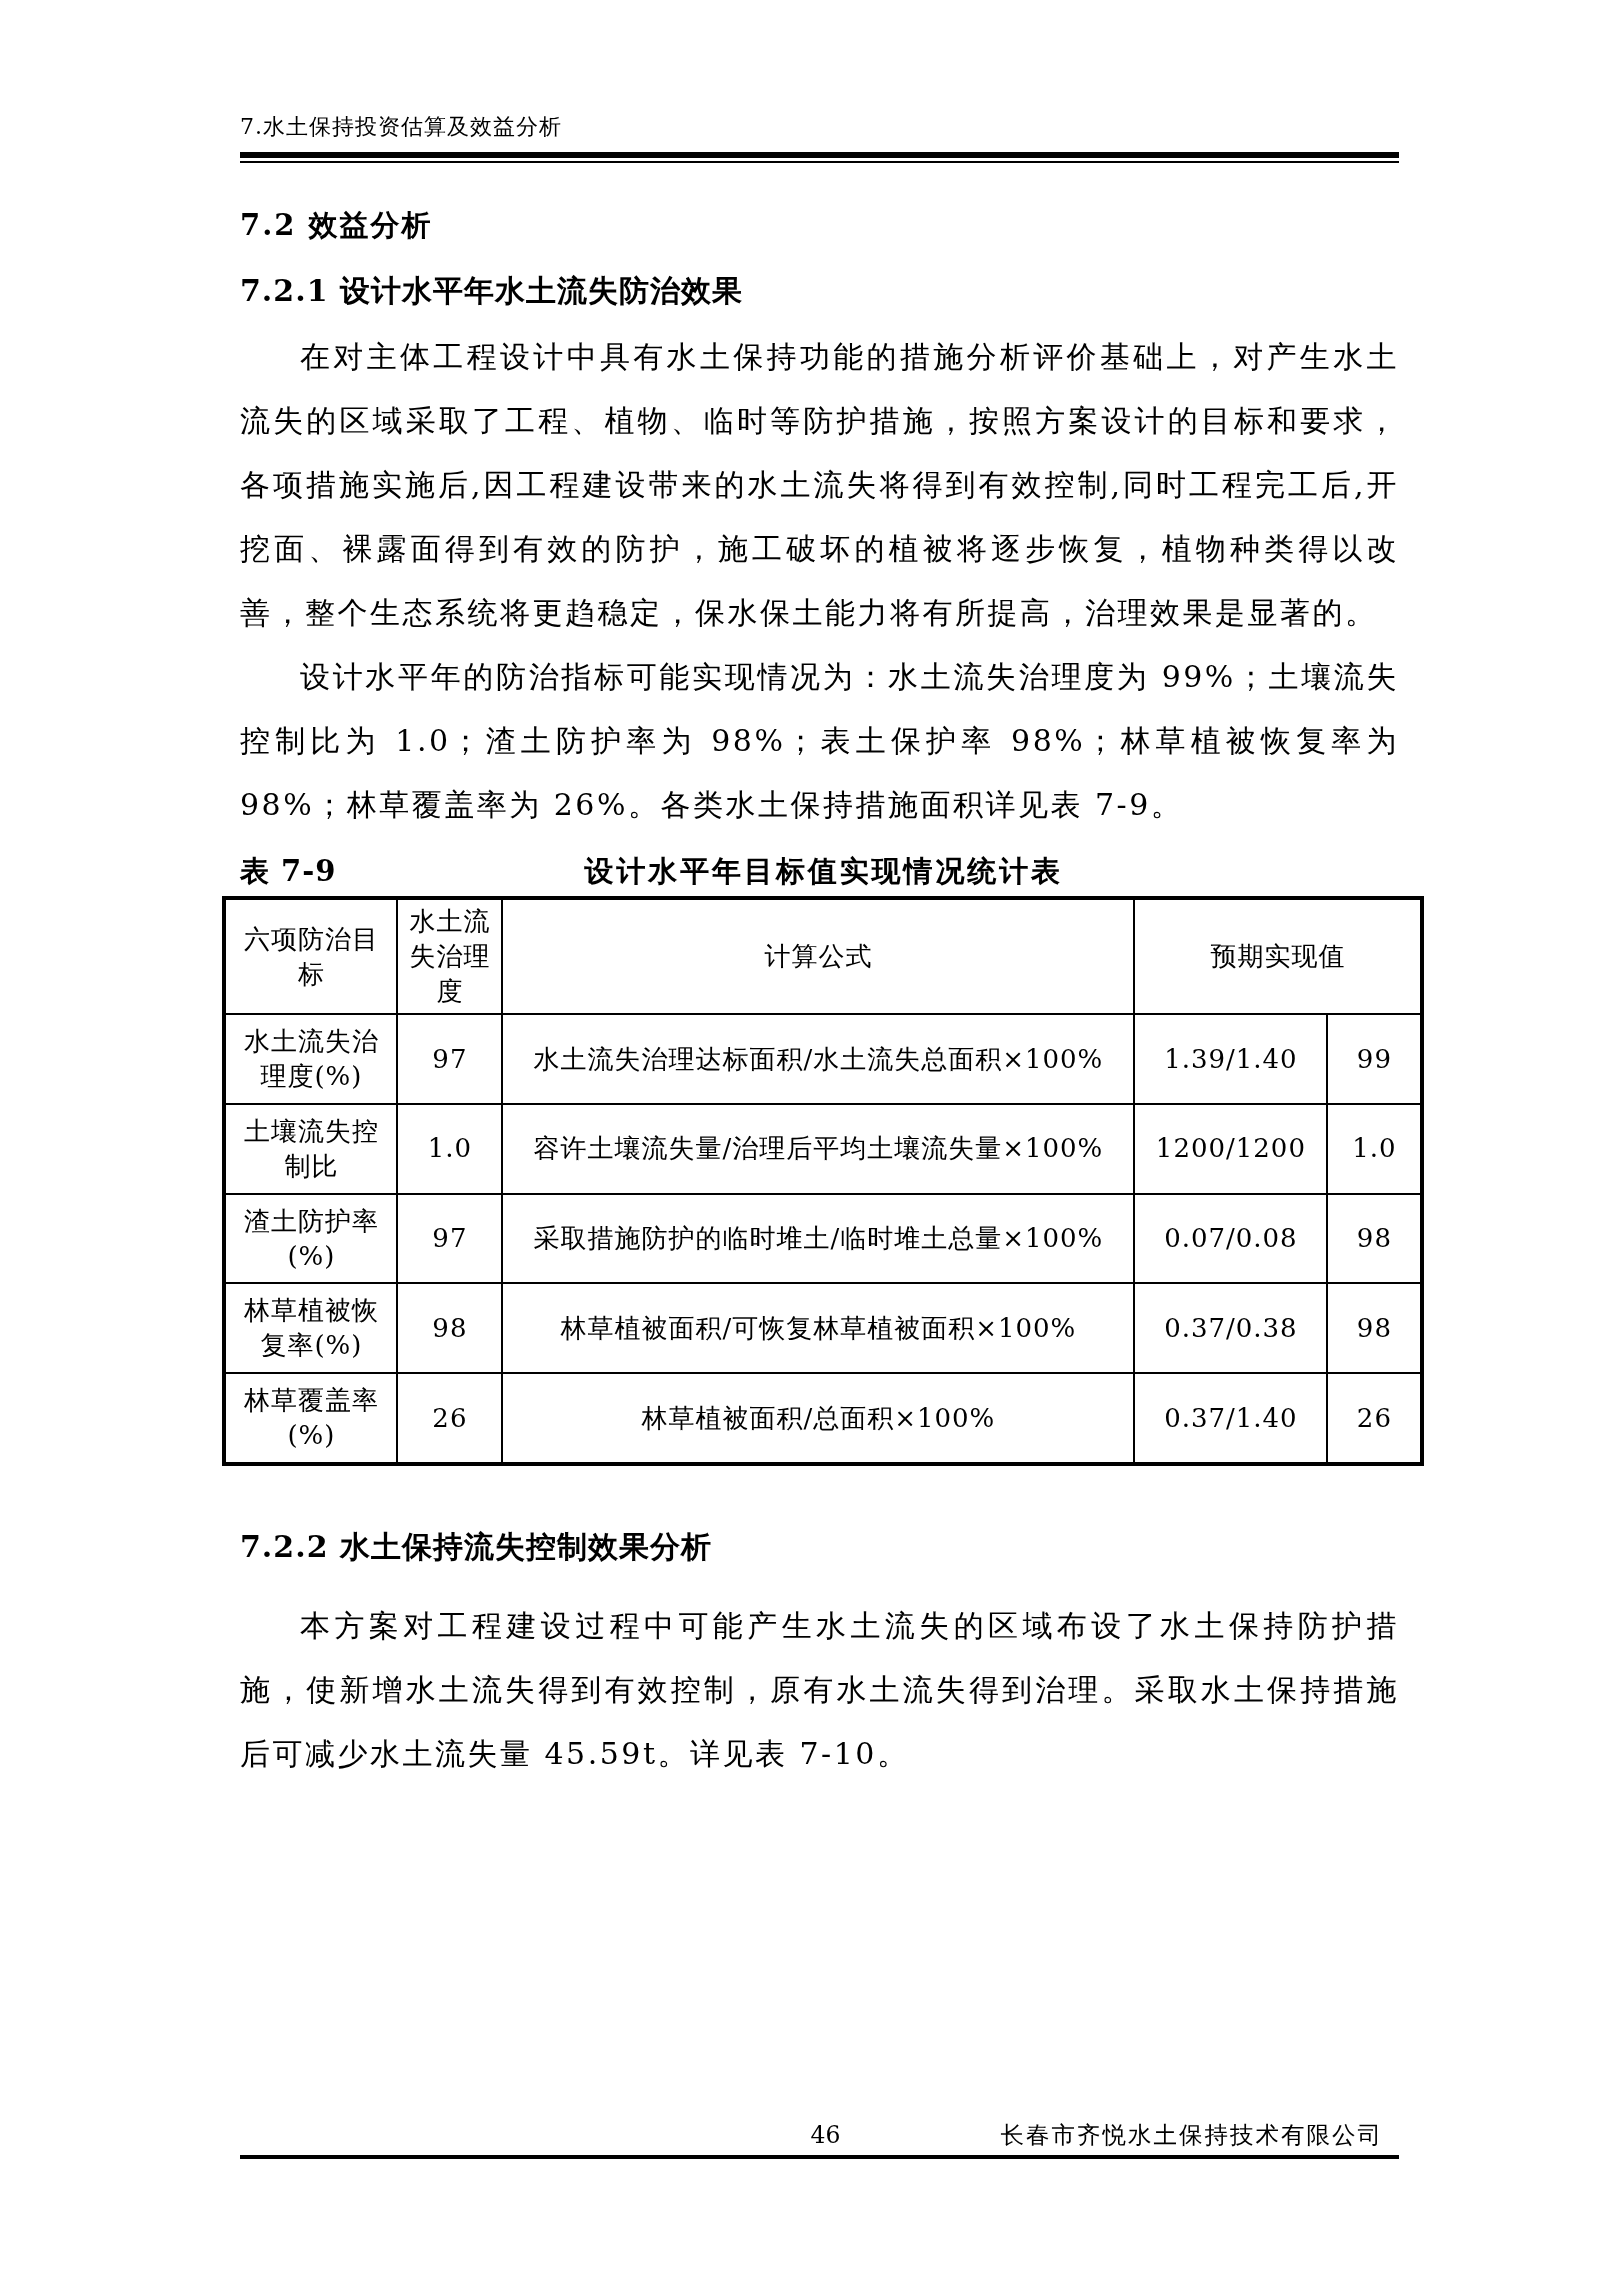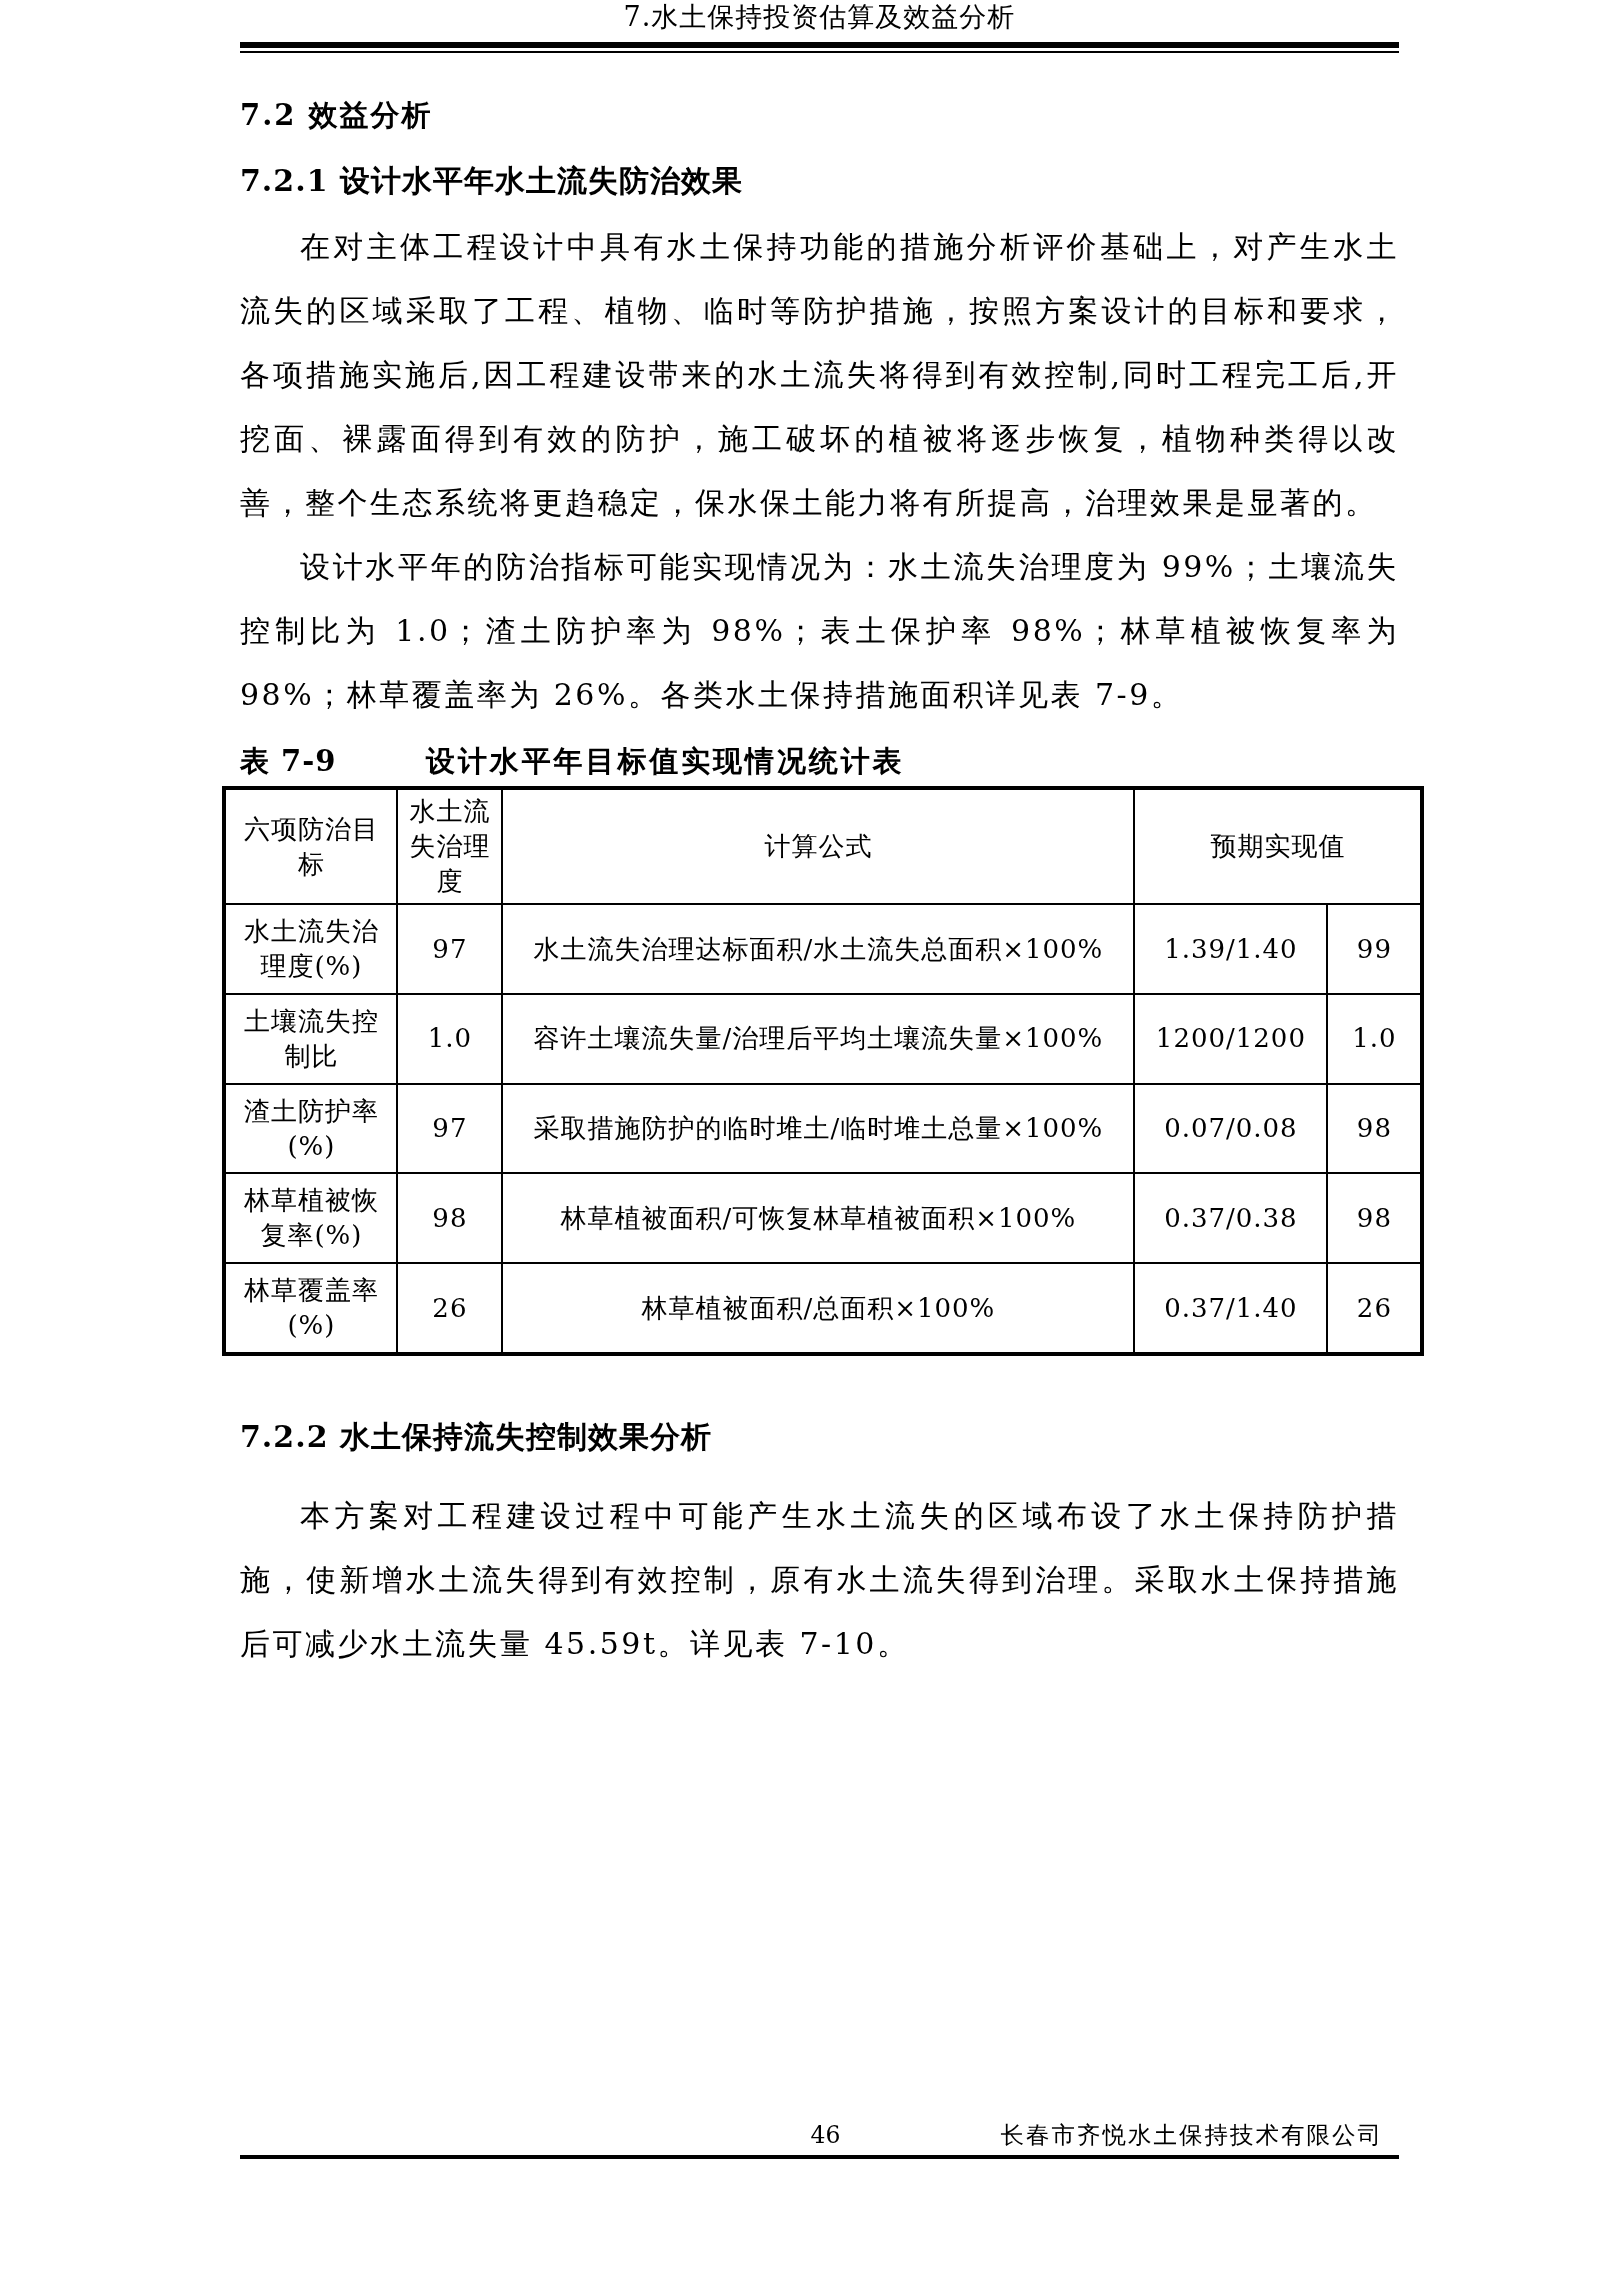--- a/index.html
+++ b/index.html
@@ -6,22 +6,22 @@
   .page {
     position:relative;
     width:1621px; height:2293px;
     background:#ffffff; color:#000000;
     font-family:"DejaVu Serif","Liberation Serif",serif;
     overflow:hidden;
   }
   .content { margin:0 222px 0 240px; position:relative; }
 
   .running-header {
-    text-align:center;
-    font-size:27px; line-height:33px;
+    padding-top:110px;
+    font-size:22px; line-height:33px;
     letter-spacing:1px;
   }
   .header-rule {
     margin-top:8.8px;
     height:2.9px;
     border-top:6.9px solid #000;
     border-bottom:2px solid #000;
   }
 
   .h1 {
@@ -48,21 +48,21 @@
   .para2 { margin-top:0; }
   .para3 { margin-top:29px; }
 
   .table-caption {
     margin-top:17.6px;
     font-size:29px; line-height:35px;
     font-weight:bold;
     white-space:nowrap;
   }
   .cap-label { display:inline-block; width:186px; letter-spacing:1px; }
-  .cap-title { display:inline-block; width:637px; text-align:left; letter-spacing:2.9px; }
+  .cap-title { display:inline-block; width:637px; text-align:right; letter-spacing:2.9px; }
 
   table.stats {
     margin:7px 0 0 -17.6px;
     width:1199px;
     table-layout:fixed;
     border-collapse:collapse;
     border:4.9px solid #000;
     font-size:26px;
     letter-spacing:1px;
   }

